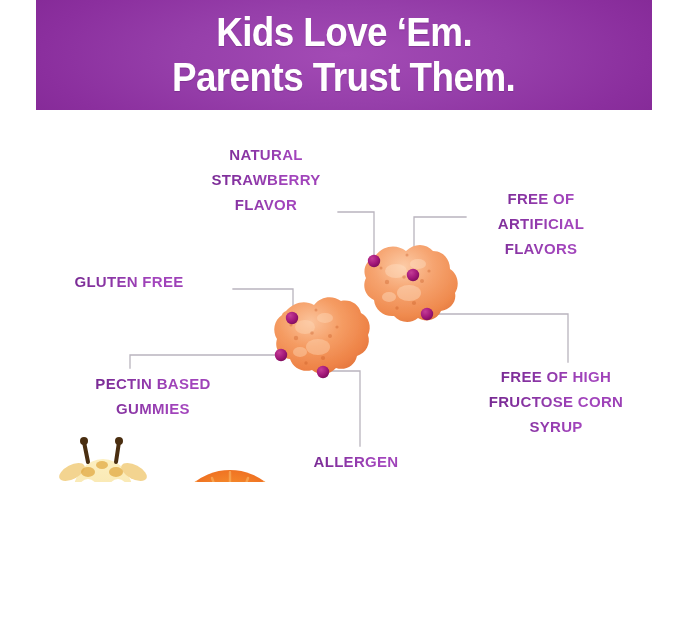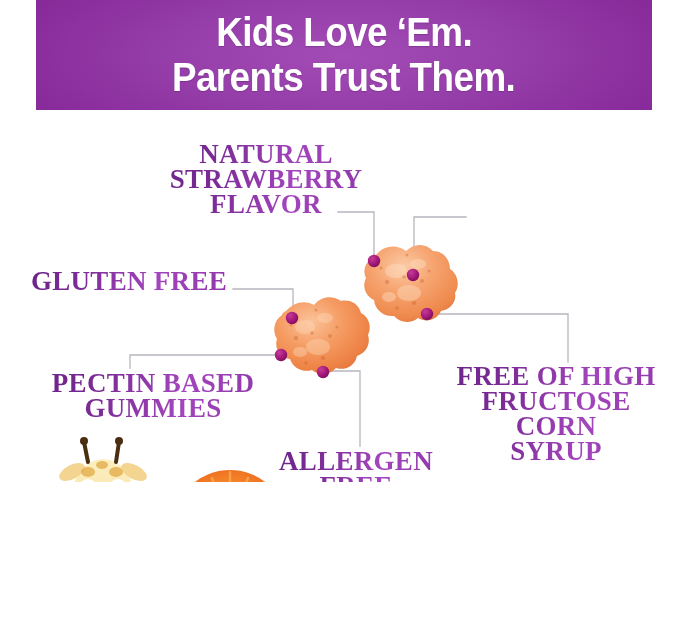--- a/index.html
+++ b/index.html
@@ -26,23 +26,23 @@
     line-height:45px;
     letter-spacing:-0.6px;
     white-space:nowrap;
     transform:scaleX(0.92);
     text-shadow:0 1px 1px rgba(60,10,70,.25);
   }
 
   
   .label{
     position:absolute;
-    font-family:Liberation Serif, serif;
+    font-family:Liberation Sans, sans-serif;
     font-weight:bold;
-    font-size:27px;
+    font-size:15px;
     line-height:25px;
     letter-spacing:0.3px;
     text-align:center;
     background:linear-gradient(100deg,#6B2387 0%,#7C2C97 28%,#A345BD 62%,#8E36A9 100%);
     -webkit-background-clip:text;
     background-clip:text;
     color:transparent;
     -webkit-text-fill-color:transparent;
     white-space:pre-line;
     text-transform:uppercase;
@@ -174,20 +174,23 @@
       <circle cx="427" cy="314" r="6.2" fill="url(#dotG)"></circle>
       <circle cx="292" cy="318" r="6.2" fill="url(#dotG)"></circle>
       <circle cx="281" cy="355" r="6.2" fill="url(#dotG)"></circle>
       <circle cx="323" cy="372" r="6.2" fill="url(#dotG)"></circle>
     </g>
   </svg>
 
   <div class="label lbl-strawberry">NATURAL
 STRAWBERRY
 FLAVOR</div>
+  <div class="label lbl-artificial">FREE OF
+ARTIFICIAL
+FLAVORS</div>
   <div class="label lbl-gluten">GLUTEN FREE</div>
   <div class="label lbl-hfcs">FREE OF HIGH
 FRUCTOSE CORN
 SYRUP</div>
   <div class="label lbl-pectin">PECTIN BASED
 GUMMIES</div>
   <div class="label lbl-allergen">ALLERGEN
 FREE</div>
 
   <svg class="art" viewBox="0 0 330 206">

